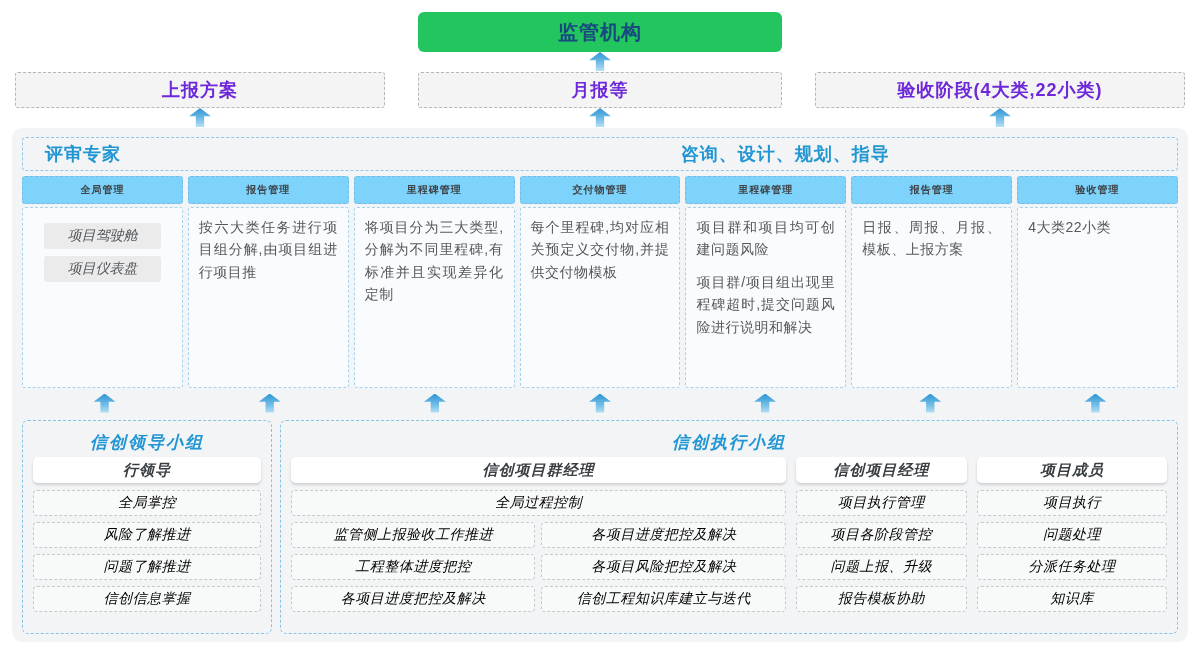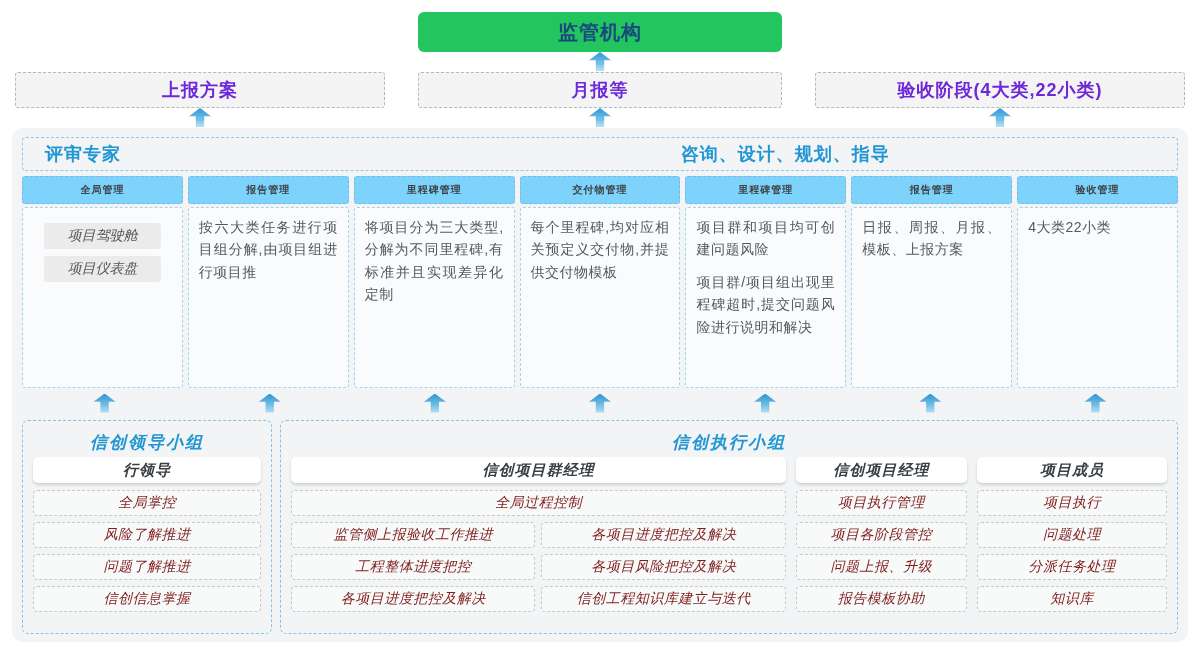--- a/index.html
+++ b/index.html
@@ -52,21 +52,21 @@
 
   .bottom-row { display:flex; gap:8px; flex:1; margin-top:2px; }
   .group { border:1px dashed #86c2e7; border-radius:6px; padding:6px 10px 8px 10px;font-style:italic; }
   .group-title { height:30px; display:flex; align-items:center; justify-content:center;
     font-size:17px; font-weight:700; color:#2196d3; letter-spacing:2px; }
   .white-head { height:26px; background:#fff; border-radius:5px; box-shadow:0 2px 3px rgba(0,0,0,0.15);
     display:flex; align-items:center; justify-content:center;
     font-size:15px; font-weight:700; color:#3a3f43; letter-spacing:1px; margin-bottom:7px; }
   .item { height:26px; background:#f8f9f9; border:1px dashed #c6c9cb; border-radius:4px;
     display:flex; align-items:center; justify-content:center;
-    font-size:14px; color:#7f1d1d; letter-spacing:0.5px; }
+    font-size:14px; color:#000000; letter-spacing:0.5px; }
   .stack { display:flex; flex-direction:column; gap:6px; }
 
   .leader-group { width:250px; flex:none; }
   .exec-group { flex:1; }
   .exec-sections { display:flex; gap:10px; }
   .sec-a { width:56.5%; }
   .sec-b { width:19.5%; }
   .sec-c { flex:1; }
   .two-col { display:grid; grid-template-columns:1fr 1fr; gap:6px; }
 </style>

